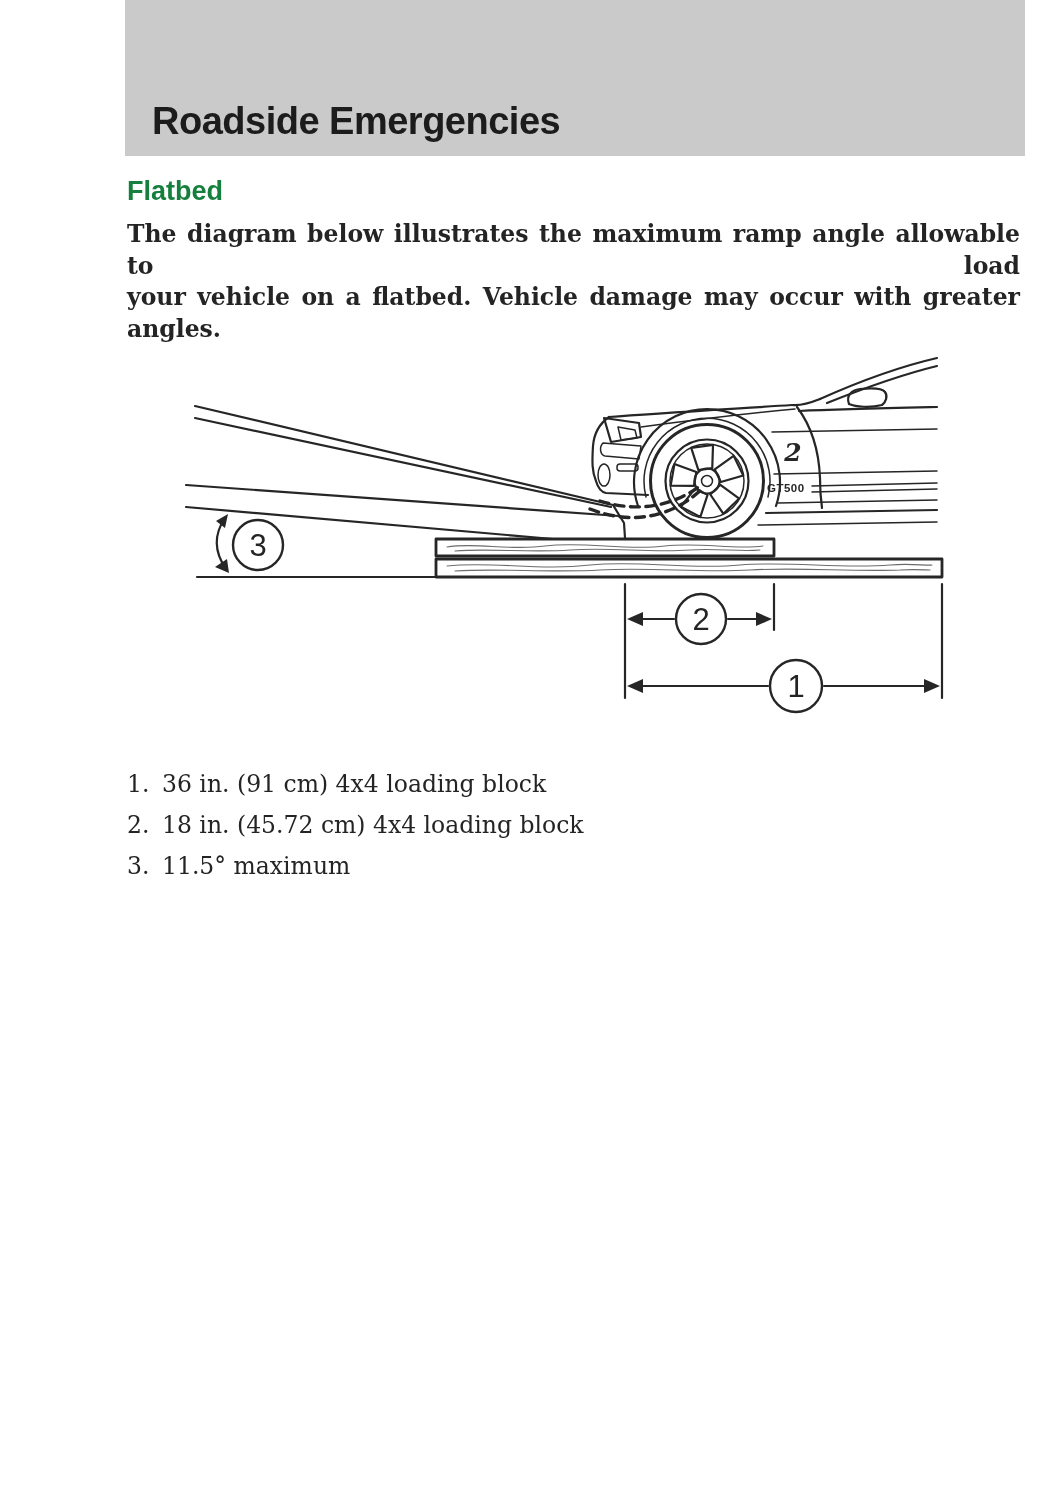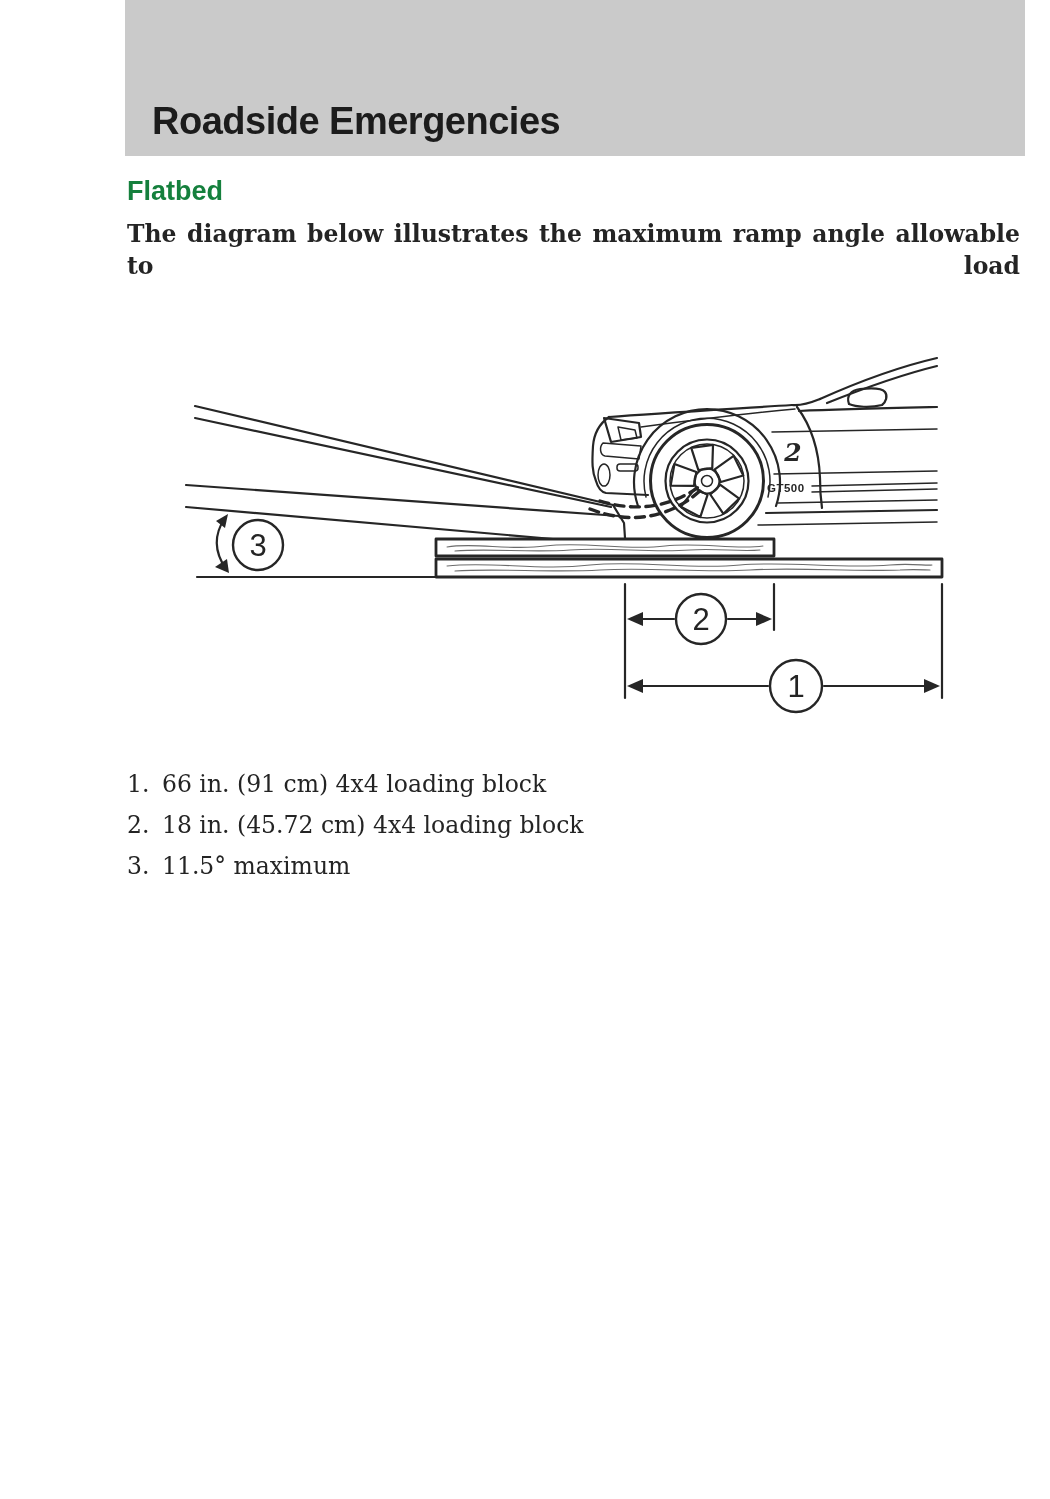--- a/index.html
+++ b/index.html
@@ -83,20 +83,21 @@
 <div id="page">
 
   <div class="header-band">
     <h1 class="page-title">Roadside Emergencies</h1>
   </div>
 
   <h2 class="section-heading">Flatbed</h2>
 
   <div class="body-paragraph">
     <div class="body-line">The diagram below illustrates the maximum ramp angle allowable to load</div>
+    <div class="body-line">your vehicle on a flatbed. Vehicle damage may occur with greater angles.</div>
   </div>
 
   <svg class="diagram" viewBox="0 0 1050 1499" xmlns="http://www.w3.org/2000/svg">
     <g class="ink">
 
       <g>
         <path d="M195,406 L613,505"></path>
         <path d="M195,418 L611,507"></path>
         <path d="M186,485 L619,516"></path>
         <path d="M186,507 L553,539"></path>
@@ -203,21 +204,21 @@
         <circle class="callout-circle" cx="796" cy="686" r="26"></circle>
         <text class="callout-text" x="796" y="697">1</text>
       </g>
 
     </g>
   </svg>
 
   <div class="legend">
     <div class="legend-row">
       <span class="legend-num">1.</span>
-      <span>66 in. (91 cm) 4x4 loading block</span>
+      <span>36 in. (91 cm) 4x4 loading block</span>
     </div>
     <div class="legend-row">
       <span class="legend-num">2.</span>
       <span>18 in. (45.72 cm) 4x4 loading block</span>
     </div>
     <div class="legend-row">
       <span class="legend-num">3.</span>
       <span>11.5° maximum</span>
     </div>
   </div>

